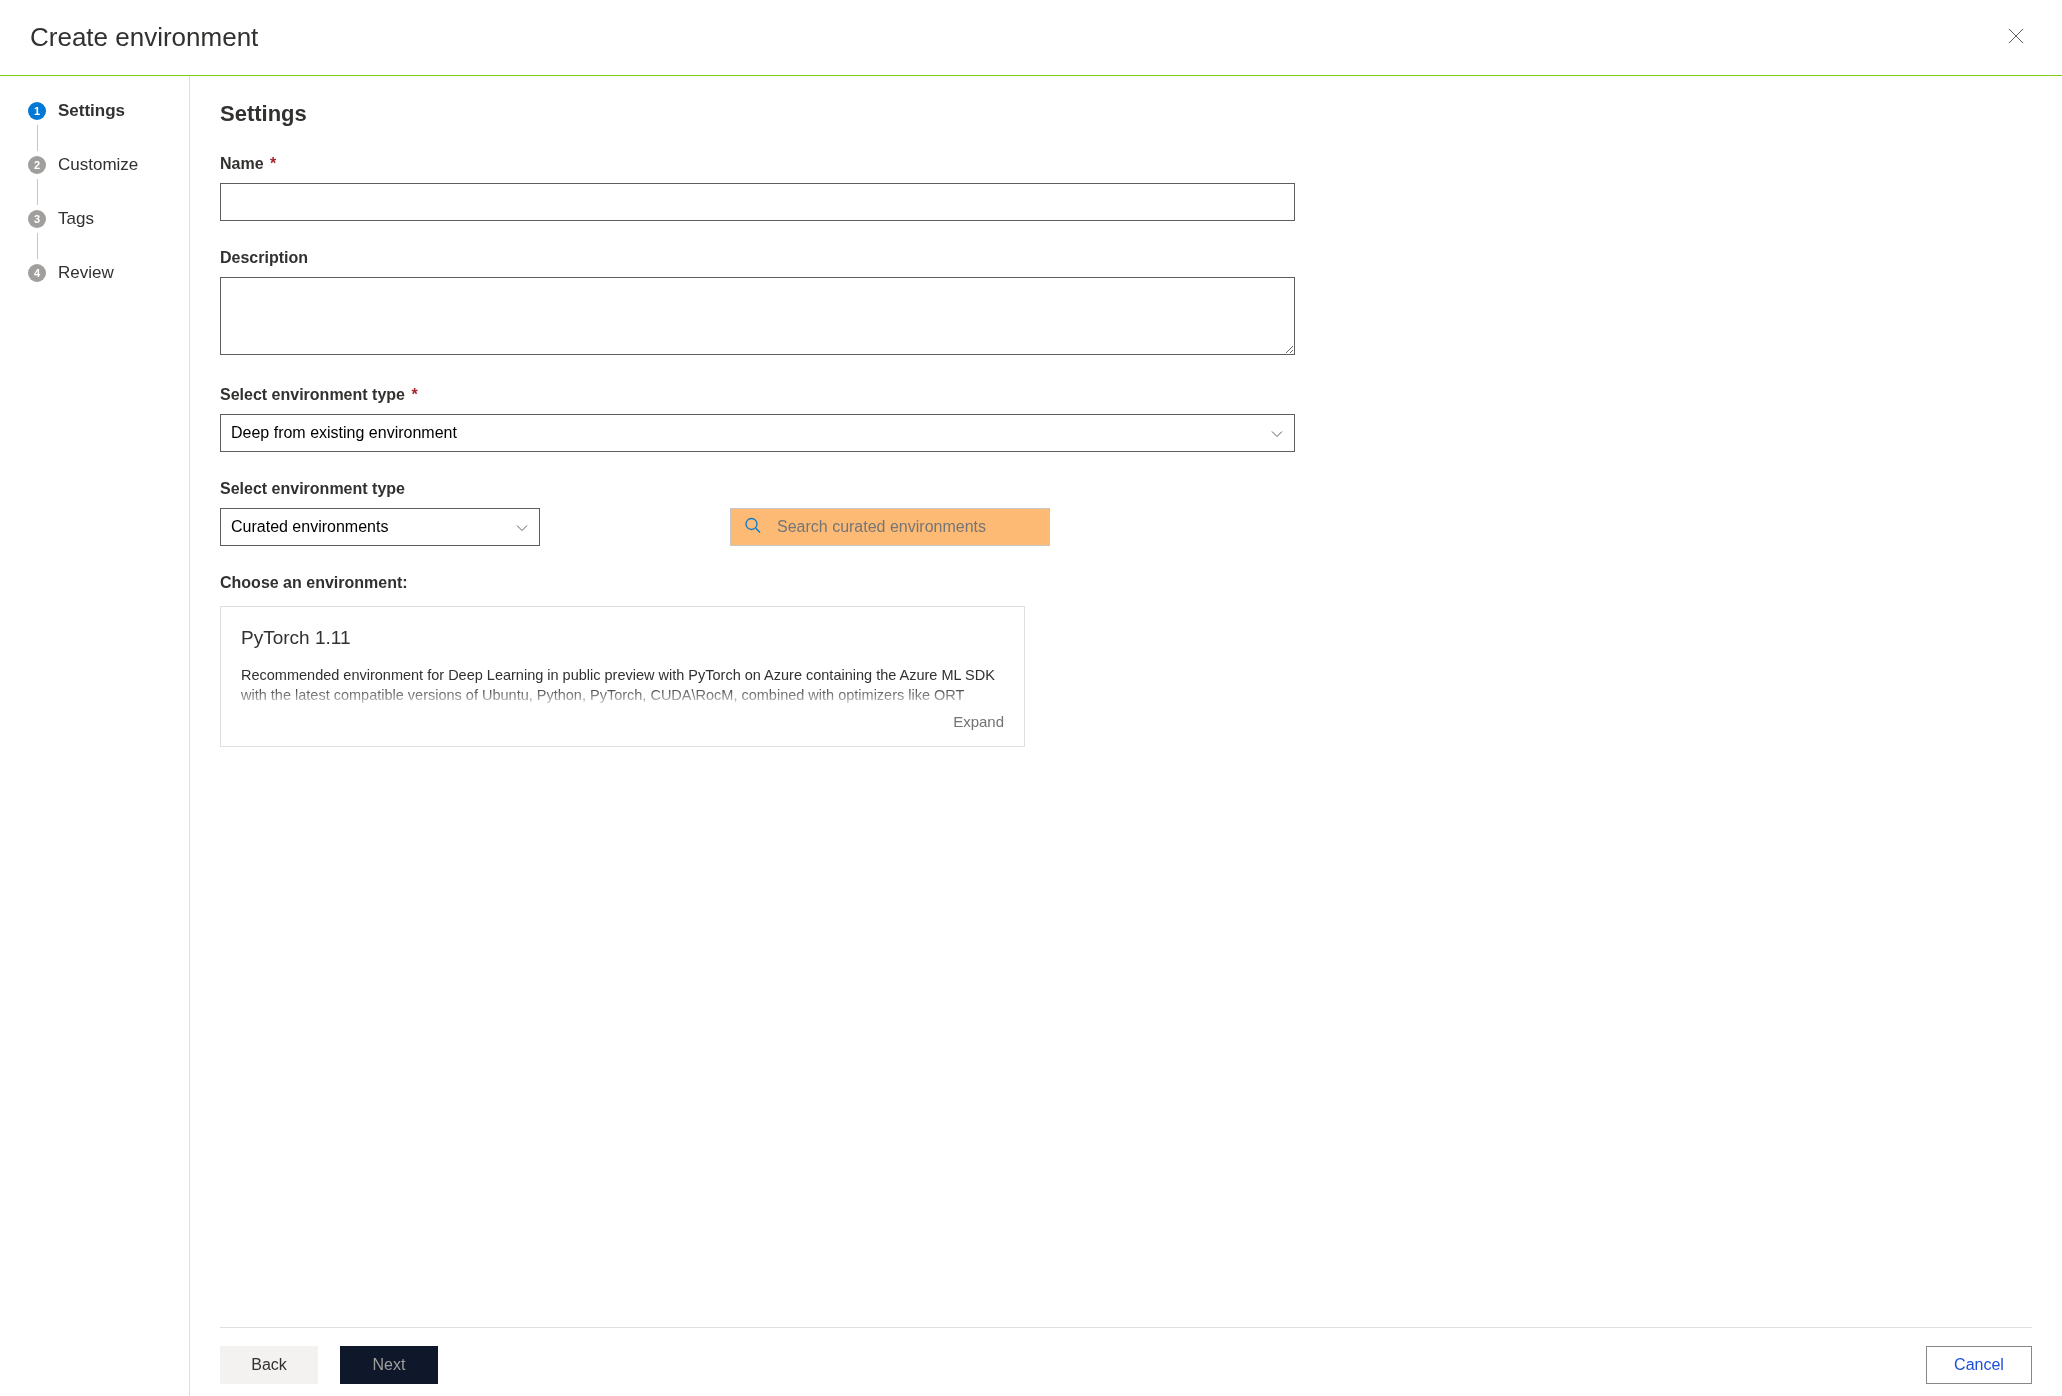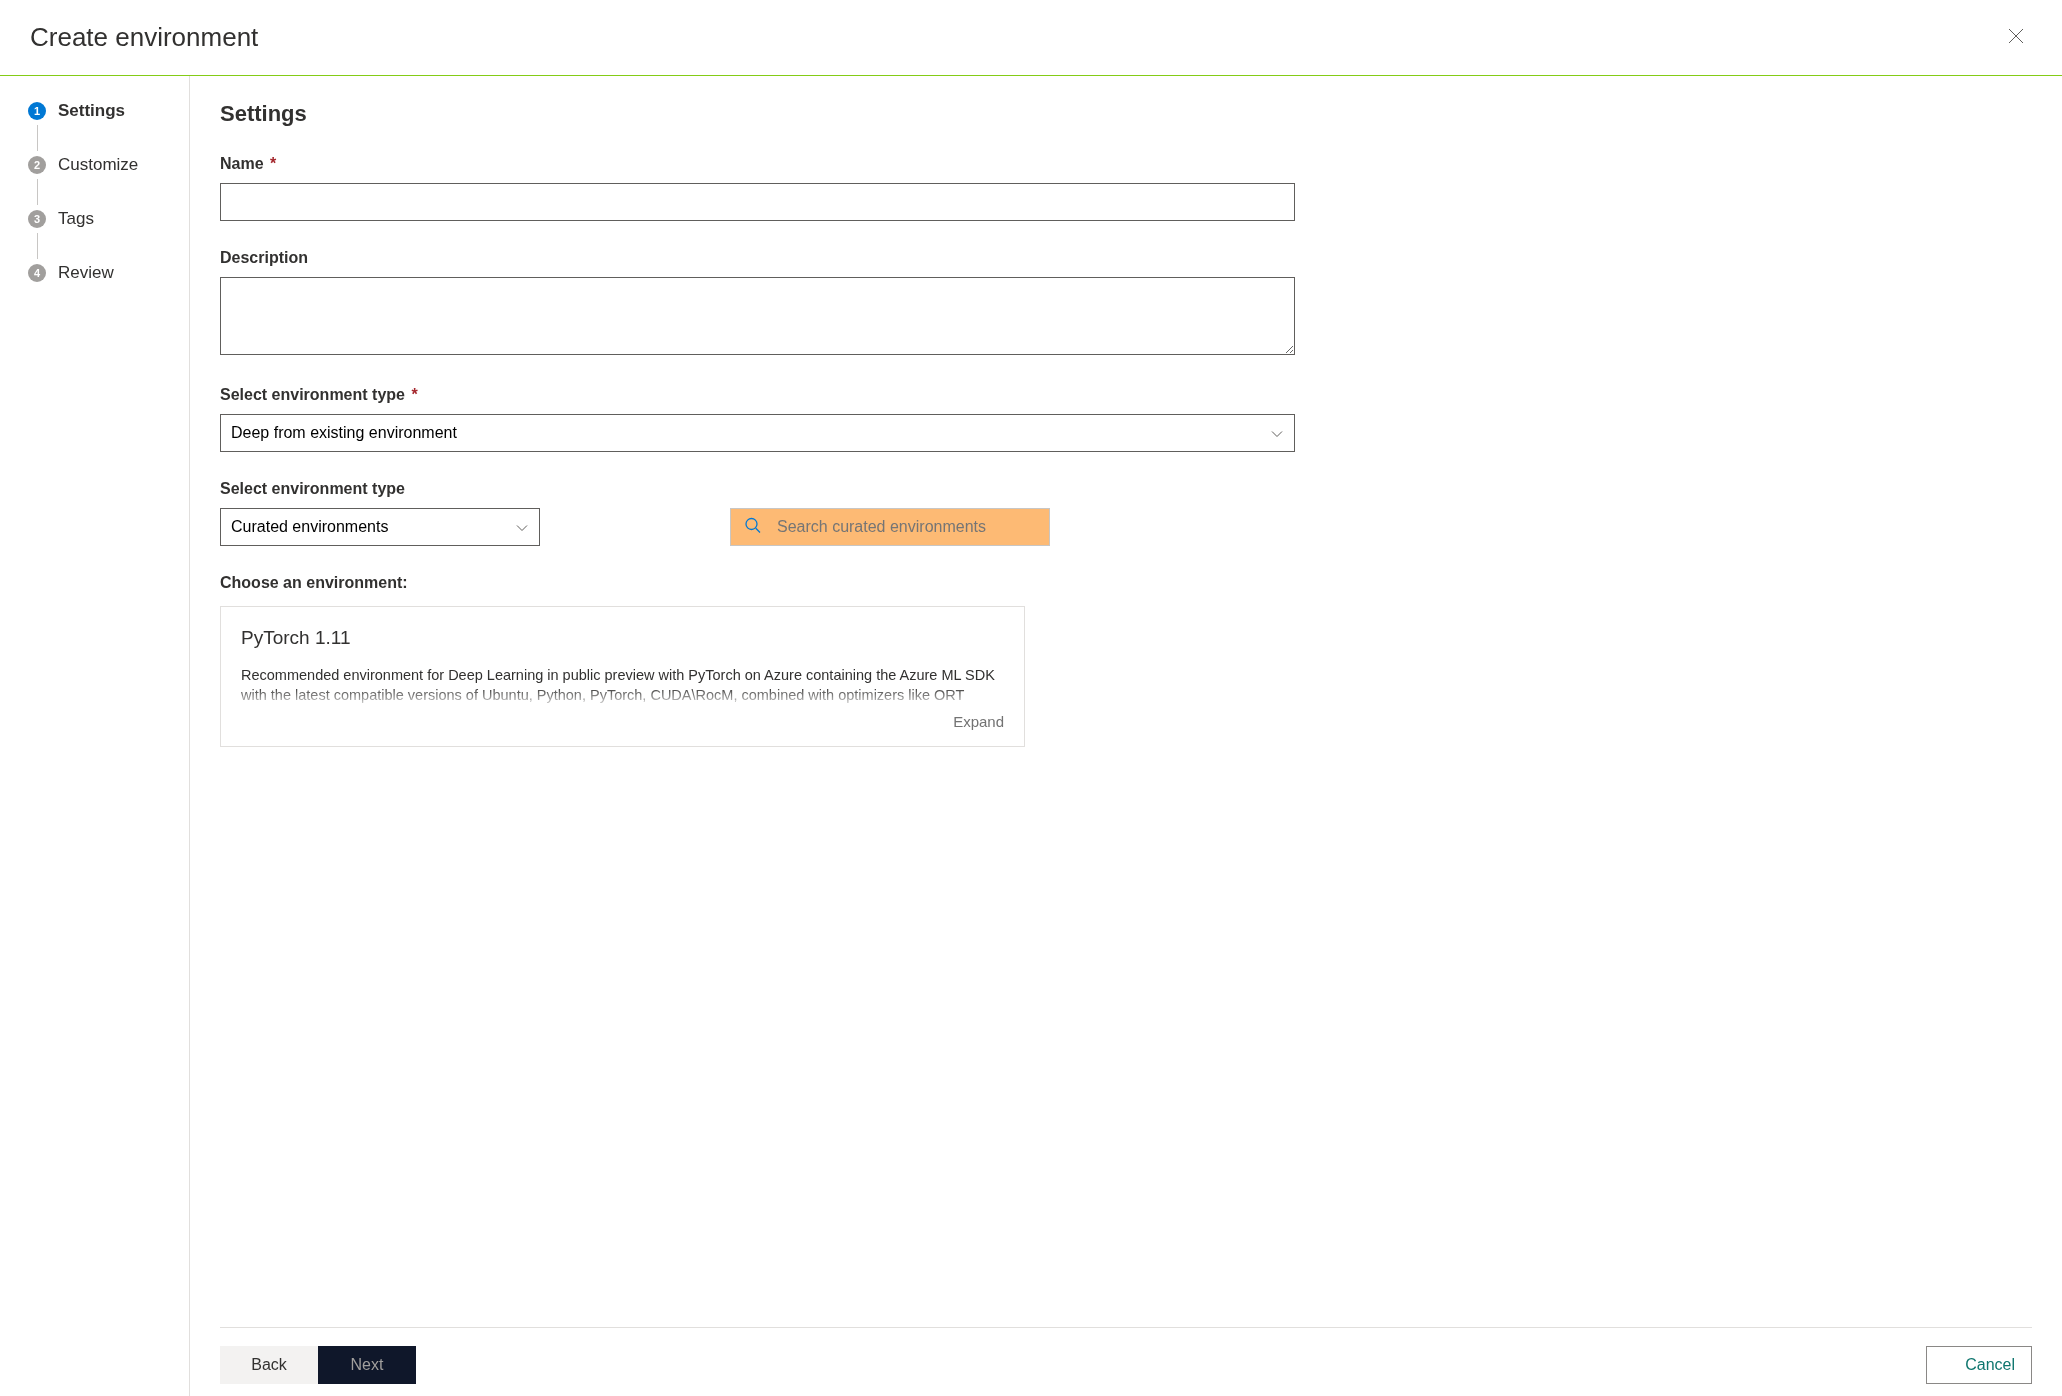--- a/index.html
+++ b/index.html
@@ -208,20 +208,21 @@
     .footer {
       border-top: 1px solid #e1dfdd;
       padding: 18px 0;
       display: flex;
       justify-content: space-between;
       align-items: center;
       margin-top: 20px;
     }
     .footer-left {
       display: flex;
+      gap: 22px;
     }
     .btn {
       min-width: 98px;
       height: 38px;
       border: none;
       font-size: 16px;
       font-family: inherit;
       cursor: pointer;
       padding: 0 16px;
     }
@@ -230,23 +231,22 @@
       color: #323130;
     }
     .btn-next {
       background: #0f172a;
       color: #a19f9d;
       cursor: not-allowed;
     }
     .btn-cancel {
       background: #ffffff;
       border: 1px solid #8a8886;
-      color: #0f766e;
+      color: #1d4ed8;
       min-width: 106px;
-      text-align: right;
     }
   </style>
 </head>
 <body>
 
 <div class="header">
   <div class="header-title">Create environment</div>
   <button class="close-btn">
     <span>
       <svg width="16" height="16" viewBox="0 0 16 16">

